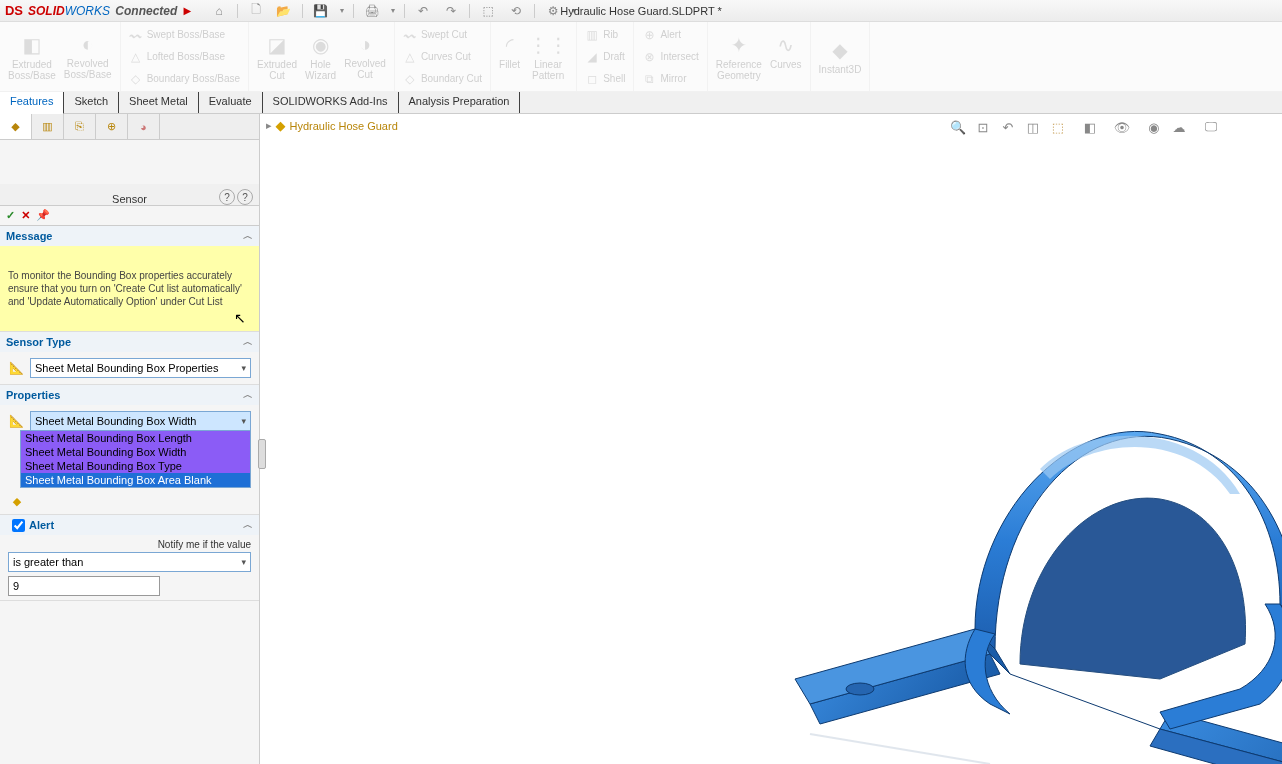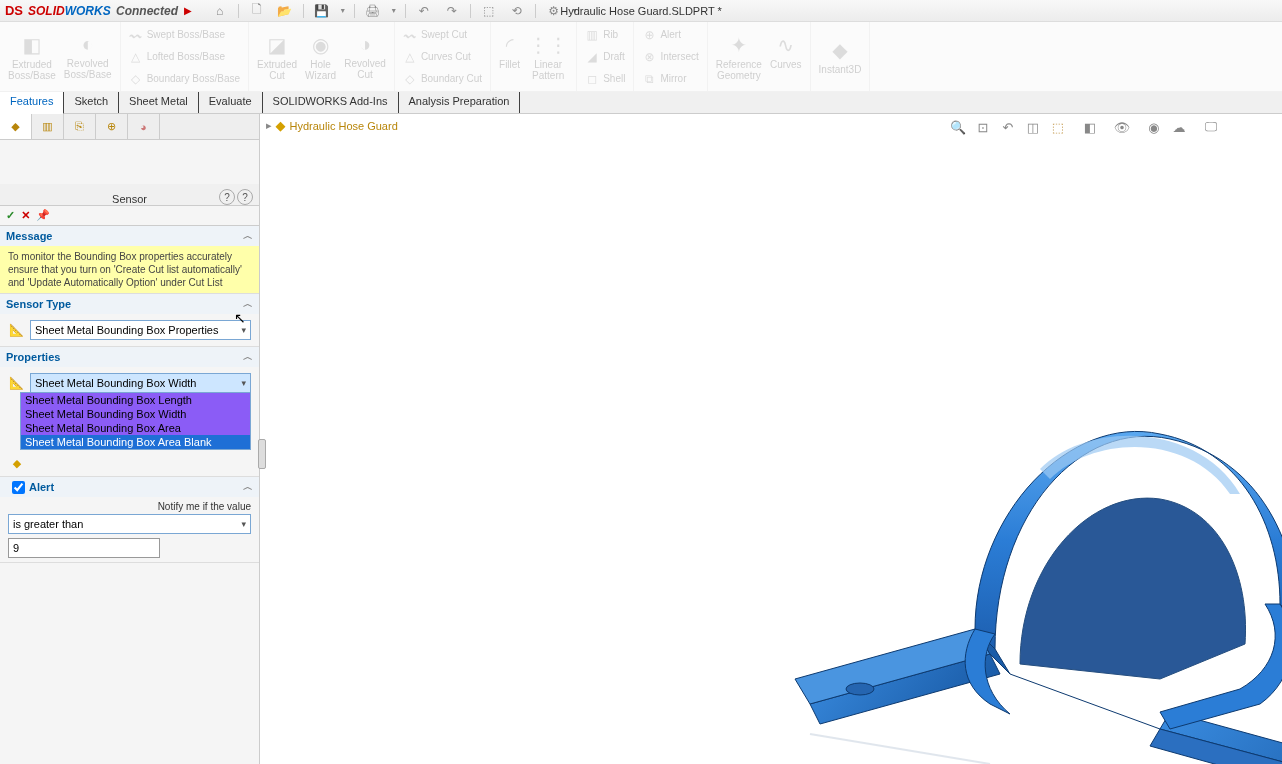--- a/index.html
+++ b/index.html
@@ -3,21 +3,21 @@
 <meta charset="utf-8">
 <style>
 * { margin:0; padding:0; box-sizing:border-box; font-family:"Segoe UI",Arial,sans-serif; }
 body { width:1282px; height:764px; background:#fff; overflow:hidden; position:relative; }
 
 
 .titlebar { height:22px; background:linear-gradient(#f8f8f8,#ececec); display:flex; align-items:center; border-bottom:1px solid #ddd; }
 .app-logo { width:20px; height:36px; display:flex; align-items:center; justify-content:center; color:#c00; font-weight:bold; font-size:13px; margin:0 4px; }
 .app-name { font-size:12px; font-style:italic; }
 .app-name .s { color:#c00; font-weight:bold; }
-.app-name .w { color:#0066c0; font-weight:bold; }
+.app-name .w { color:#0066c0; font-weight:normal; }
 .app-name .c { color:#555; font-weight:bold; margin-left:2px;}
 .tb-arrow { color:#c00; margin:0 6px; font-size:10px; }
 .tb-icons { display:flex; align-items:center; gap:4px; margin-left:10px; }
 .tb-btn { width:24px; height:18px; display:flex; align-items:center; justify-content:center; color:#888; font-size:12px; border-radius:2px; cursor:pointer; }
 .tb-sep { width:1px; height:14px; background:#ccc; margin:0 2px; }
 .doc-title { position:absolute; left:50%; transform:translateX(-50%); font-size:11px; color:#333; }
 
 
 .ribbon { height:70px; background:#f7f7f7; border-bottom:1px solid #ddd; display:flex; opacity:0.4; }
 .rib-grp { display:flex; flex-direction:column; justify-content:center; align-items:center; padding:2px 8px; border-right:1px solid #e0e0e0; }
@@ -60,21 +60,21 @@
 
 .pm-okbar { height:20px; display:flex; align-items:center; gap:6px; padding:0 6px; border-bottom:1px solid #ccc;}
 .pm-okbar .ok{color:#2a8a2a; font-weight:bold; cursor:pointer;}
 .pm-okbar .cancel{color:#c00; font-weight:bold; cursor:pointer;}
 .pm-okbar .pin{color:#888; cursor:pointer;}
 
 
 .section { border-bottom:1px solid #ddd;}
 .sec-head { height:20px; display:flex; align-items:center; justify-content:space-between; padding:0 6px; color:#005a9e; font-weight:bold; background:#eef3f8; cursor:pointer;}
 .sec-head .chev { color:#888; font-size:10px;}
-.msg-body { background:#ffffaa; padding:4px 8px; font-size:10px; color:#444; line-height:1.3;}
+.msg-body { background:#ffffaa; padding:23px 8px; font-size:10px; color:#444; line-height:1.3;}
 .sec-body { padding:6px 8px;}
 .sec-label { font-size:10px; color:#333; margin-bottom:2px;text-align:right;}
 .field-row { display:flex; align-items:center; gap:4px;}
 .field-ico { width:18px; height:18px; display:flex; align-items:center; justify-content:center; color:#005a9e; font-size:12px;}
 .combo { flex:1; height:20px; border:1px solid #7aa7d4; background:#fff; display:flex; align-items:center; justify-content:space-between; padding:0 4px; font-size:11px; cursor:pointer;}
 .combo.sel { background:#cde6ff;}
 .combo .dd{color:#555; font-size:9px;}
 .dropdown { border:1px solid #7aa7d4; background:#8b5cf6; margin-left:20px; margin-right:8px; margin-top:-1px;}
 .dd-item { padding:1px 4px; font-size:11px; cursor:pointer;}
 .dd-item.hi { background:#1e6fd6; color:#fff;}
@@ -326,21 +326,21 @@
           <div class="field-ico">📐</div>
           <div class="combo sel">
               <span>Sheet Metal Bounding Box Width</span>
               <span class="dd">▾</span>
             </div>
         </div>
       </div>
       <div class="dropdown">
         <div class="dd-item">Sheet Metal Bounding Box Length</div>
         <div class="dd-item">Sheet Metal Bounding Box Width</div>
-        <div class="dd-item">Sheet Metal Bounding Box Area</div>
+        <div class="dd-item">Sheet Metal Bounding Box Type</div>
         <div class="dd-item hi">Sheet Metal Bounding Box Area Blank</div>
       </div>
       <div class="field-row" style="padding:4px 8px;">
         <div class="yellow-ico">◆</div>
       </div>
     </div>
 
     <div class="section">
       <div class="sec-head">
         <span class="chk-row">

